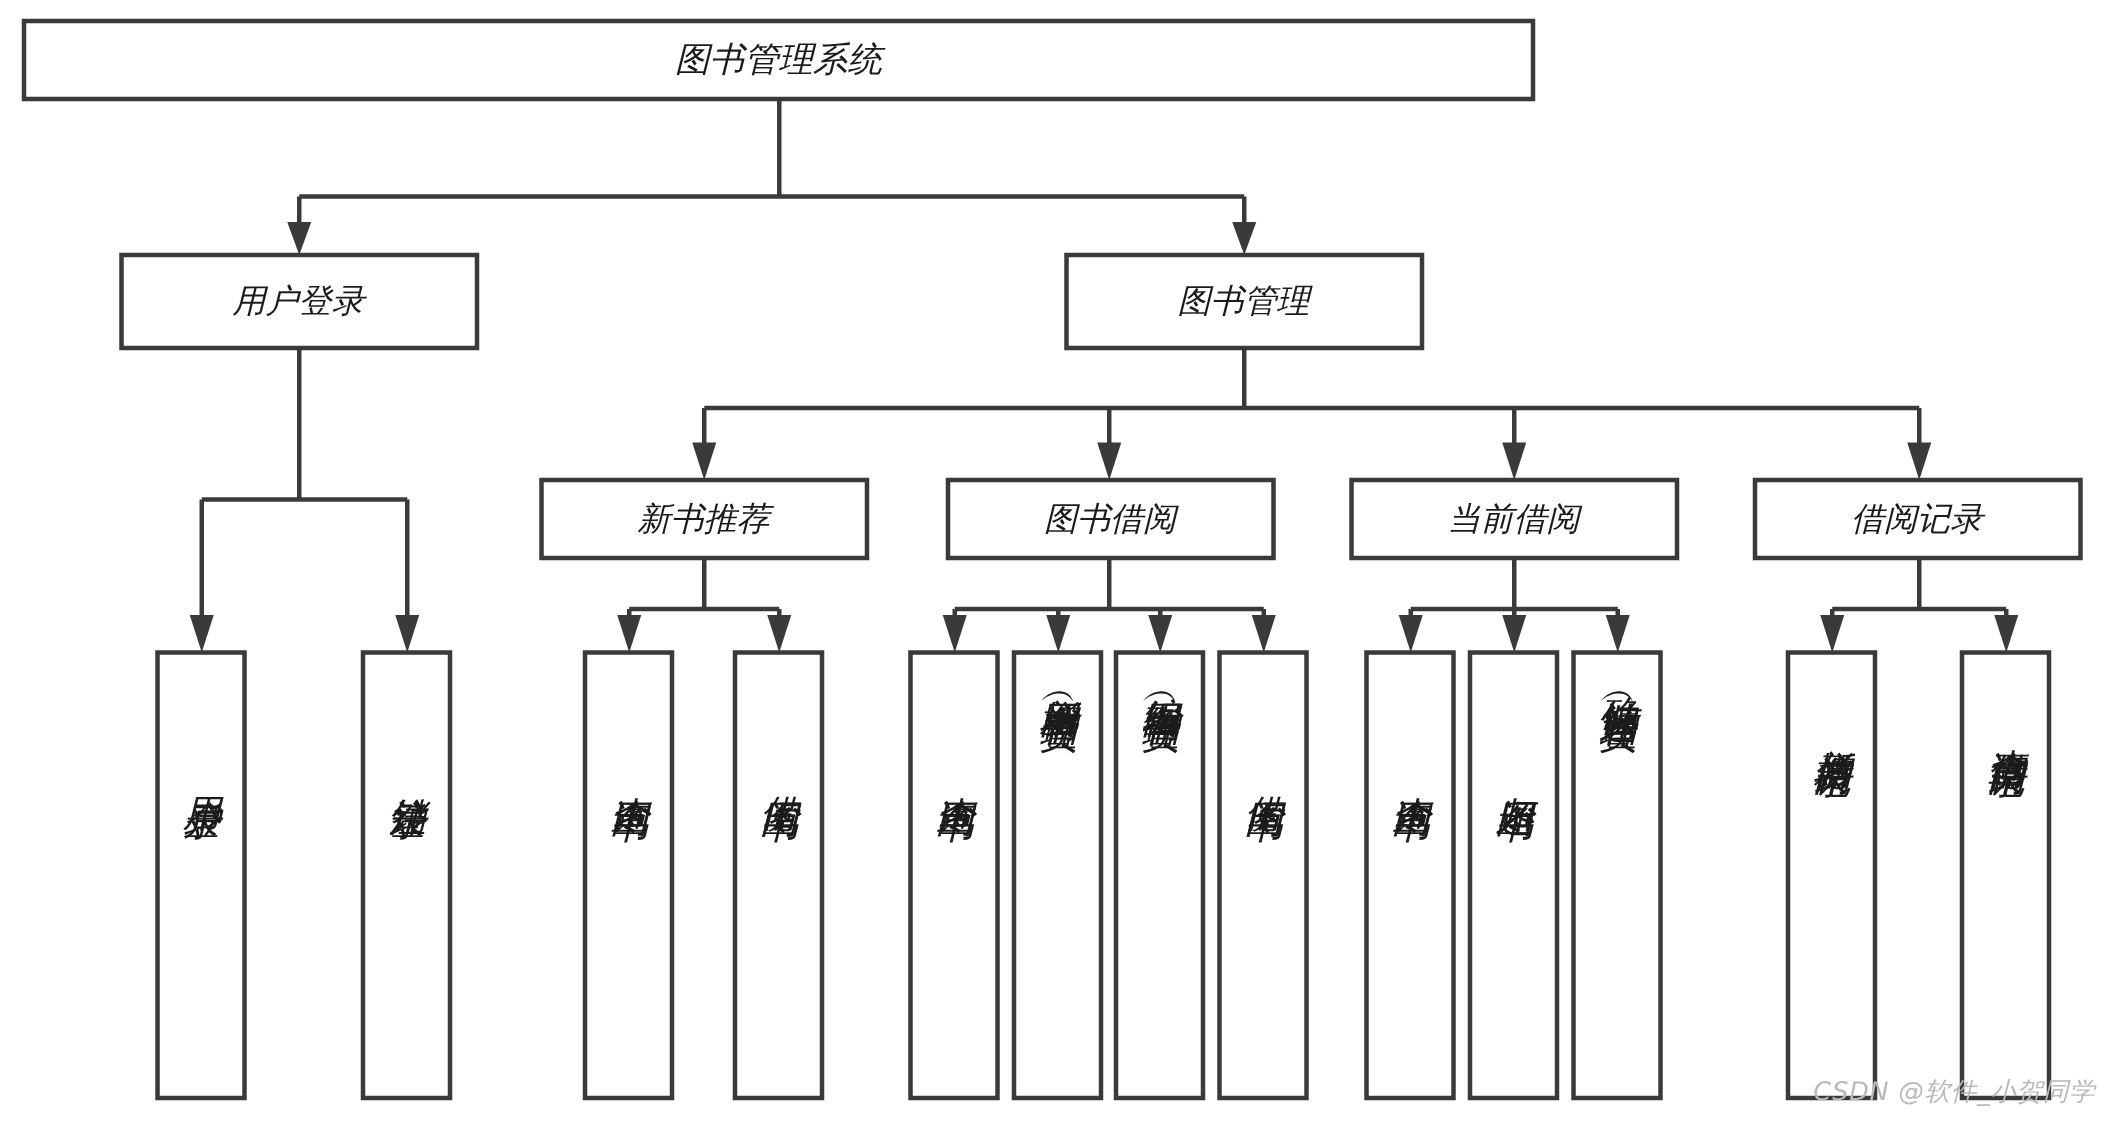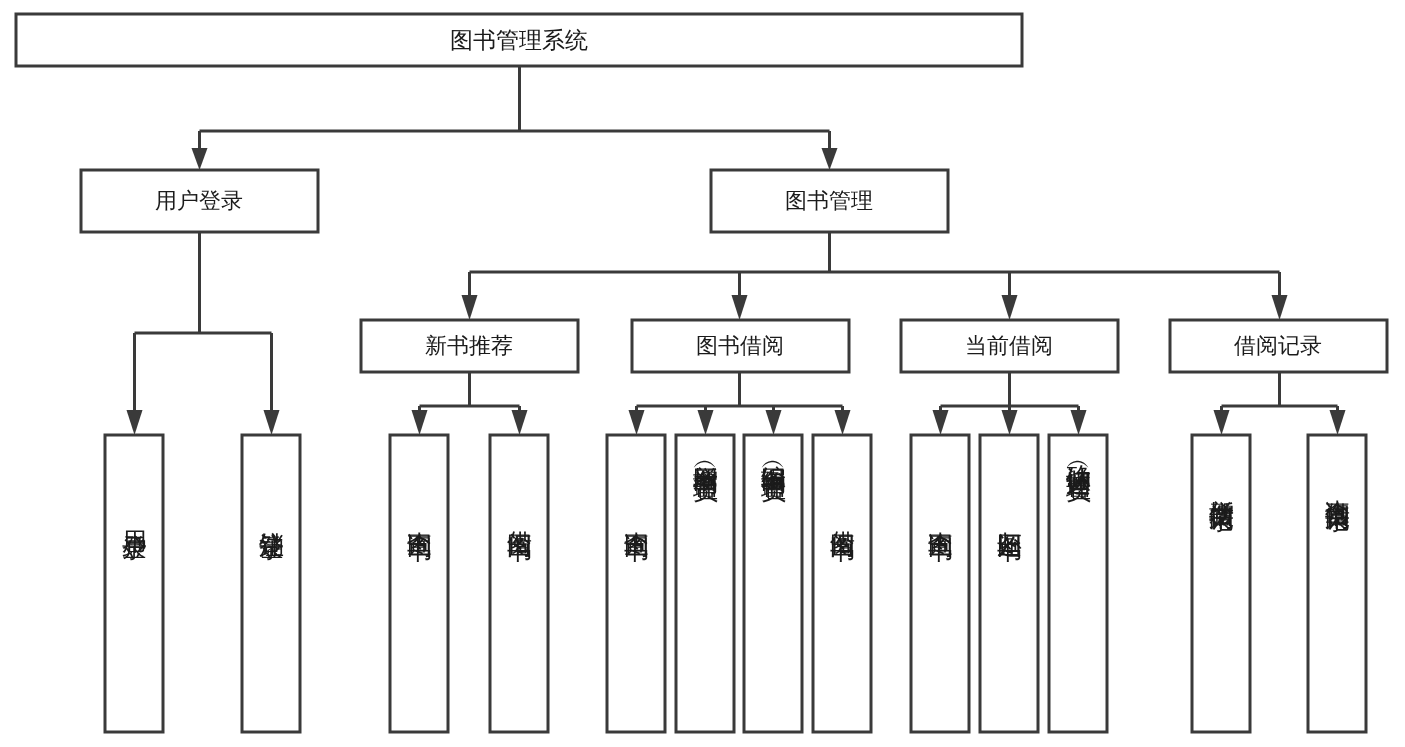--- a/index.html
+++ b/index.html
@@ -12,20 +12,21 @@
     width: 1405px;
     height: 747px;
     font-family: "DejaVu Sans", "Liberation Sans", sans-serif;
     overflow: hidden;
     position: relative;
   }
   #diagram-root {
     position: relative;
     width: 1405px;
     height: 747px;
+    font-style: italic;
   }
   svg#flowchart {
     display: block;
     width: 1405px;
     height: 747px;
   }
   .node-rect {
     fill: #ffffff;
     stroke: #3a3a3a;
     stroke-width: 3;
@@ -255,14 +256,15 @@
     <span class="leaf-label">确认归还（管理员）</span>
   </div>
 
   <div class="leaf-label-wrap" style="left:1192px; top:435px; width:58px; height:297px; padding-top:44px;">
     <span class="leaf-label">新增借阅记录</span>
   </div>
   <div class="leaf-label-wrap" style="left:1308px; top:435px; width:58px; height:297px; padding-top:44px;">
     <span class="leaf-label">查询借阅记录</span>
   </div>
 
+  <div class="watermark">CSDN @软件_小贺同学</div>
 
 </div>
 
 </body></html>

